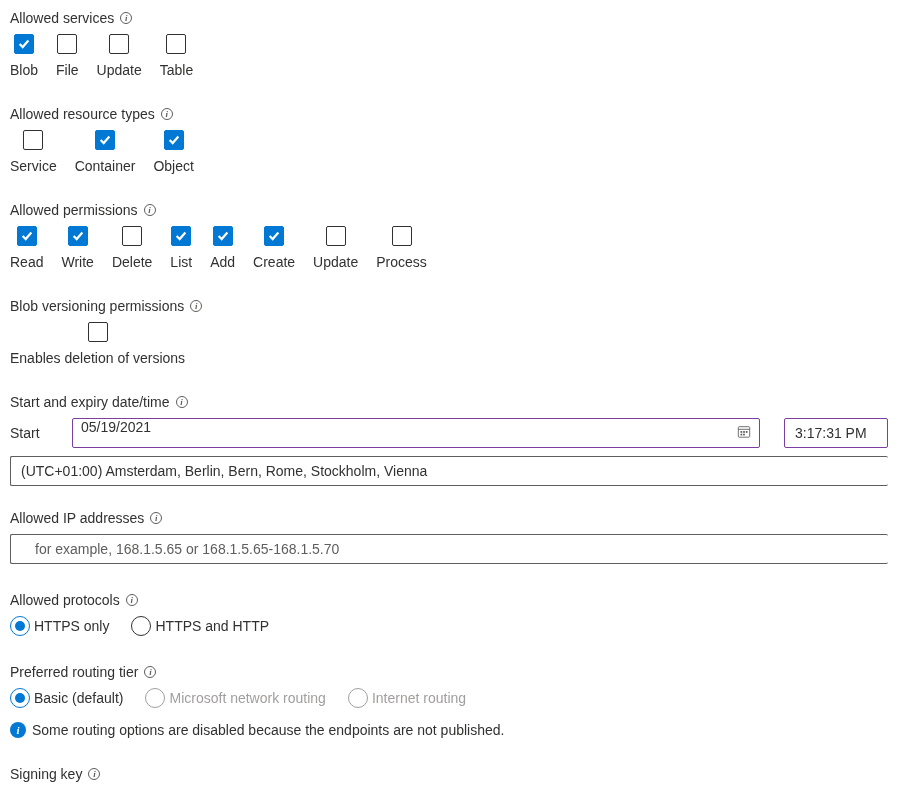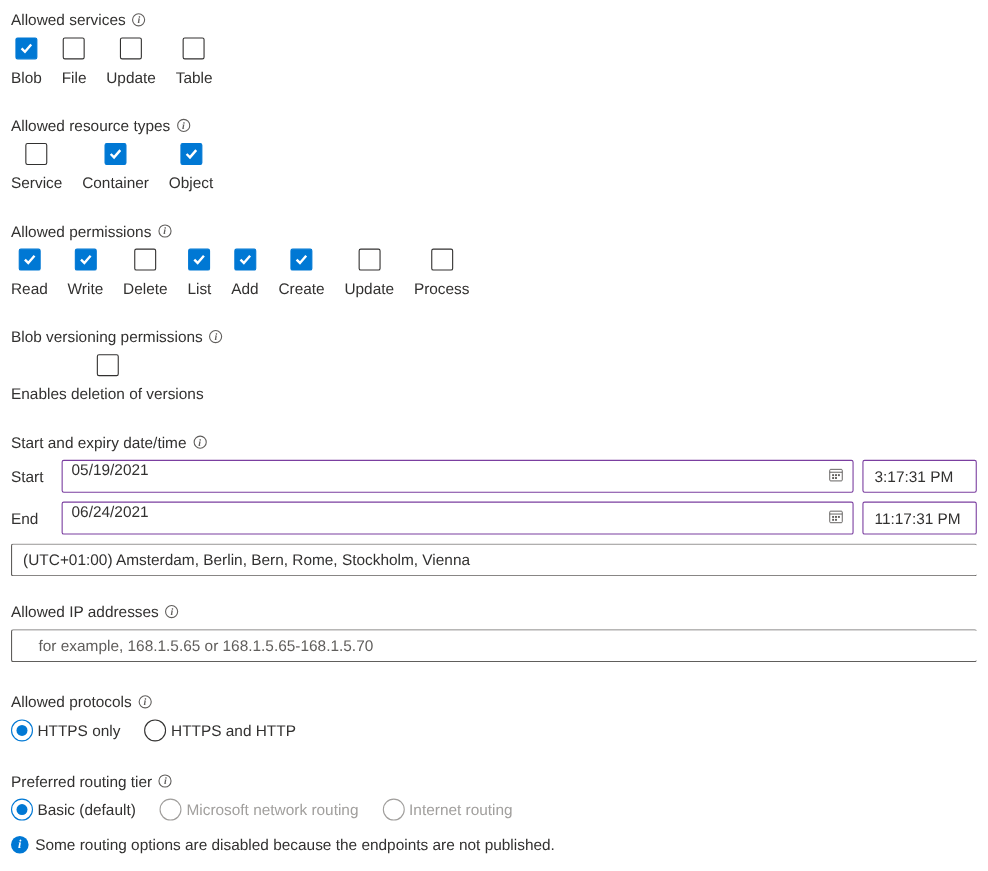--- a/index.html
+++ b/index.html
@@ -58,21 +58,21 @@
     background: #0078d4;
     border-color: #0078d4;
   }
   .checkbox.checked svg { display: block; }
   .checkbox svg { display: none; width: 14px; height: 14px; }
   .checkbox svg path { stroke: #fff; stroke-width: 2.5; fill: none; }
 
   .date-row {
     display: flex;
     align-items: center;
-    gap: 8px;
+    gap: 24px;
     margin-bottom: 8px;
   }
   .date-label { width: 38px; }
   .date-input {
     flex: 1;
     position: relative;
     height: 30px;
     border: 1px solid #7b3fa0;
     border-radius: 2px;
     display: flex;
@@ -330,40 +330,20 @@
             <rect x="10" y="7.5" width="2" height="2" fill="#605e5c"></rect>
             <rect x="4" y="10.5" width="2" height="2" fill="#605e5c"></rect>
             <rect x="7" y="10.5" width="2" height="2" fill="#605e5c"></rect>
           </svg>
       </span>
     </div>
     <div class="time-input">
       <span>3:17:31 PM</span>
     </div>
   </div>
-  <div class="date-row">
-    <span class="date-label">End</span>
-    <div class="date-input">
-      <span>06/24/2021</span>
-      <span class="cal-icon">
-        <svg width="14" height="14" viewBox="0 0 16 16">
-            <rect x="1.5" y="2.5" width="13" height="12" rx="1" fill="none" stroke="#605e5c"></rect>
-            <line x1="1.5" y1="5.5" x2="14.5" y2="5.5" stroke="#605e5c"></line>
-            <rect x="4" y="7.5" width="2" height="2" fill="#605e5c"></rect>
-            <rect x="7" y="7.5" width="2" height="2" fill="#605e5c"></rect>
-            <rect x="10" y="7.5" width="2" height="2" fill="#605e5c"></rect>
-            <rect x="4" y="10.5" width="2" height="2" fill="#605e5c"></rect>
-            <rect x="7" y="10.5" width="2" height="2" fill="#605e5c"></rect>
-          </svg>
-      </span>
-    </div>
-    <div class="time-input">
-      <span>11:17:31 PM</span>
-    </div>
-  </div>
   <div class="text-input tz">
     <span>(UTC+01:00) Amsterdam, Berlin, Bern, Rome, Stockholm, Vienna</span>
   </div>
 </div>
 
 <div class="section">
   <div class="section-header">
     <span>Allowed IP addresses</span>
     <span class="info-icon">i</span>
   </div>

